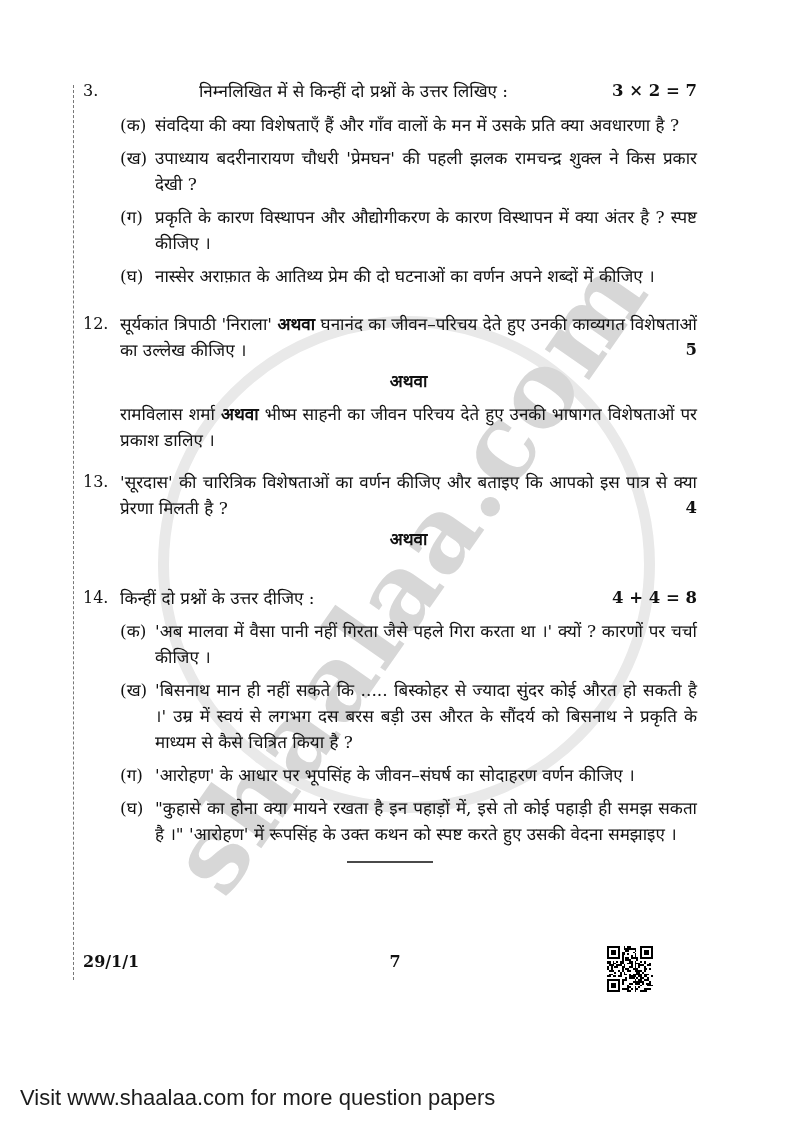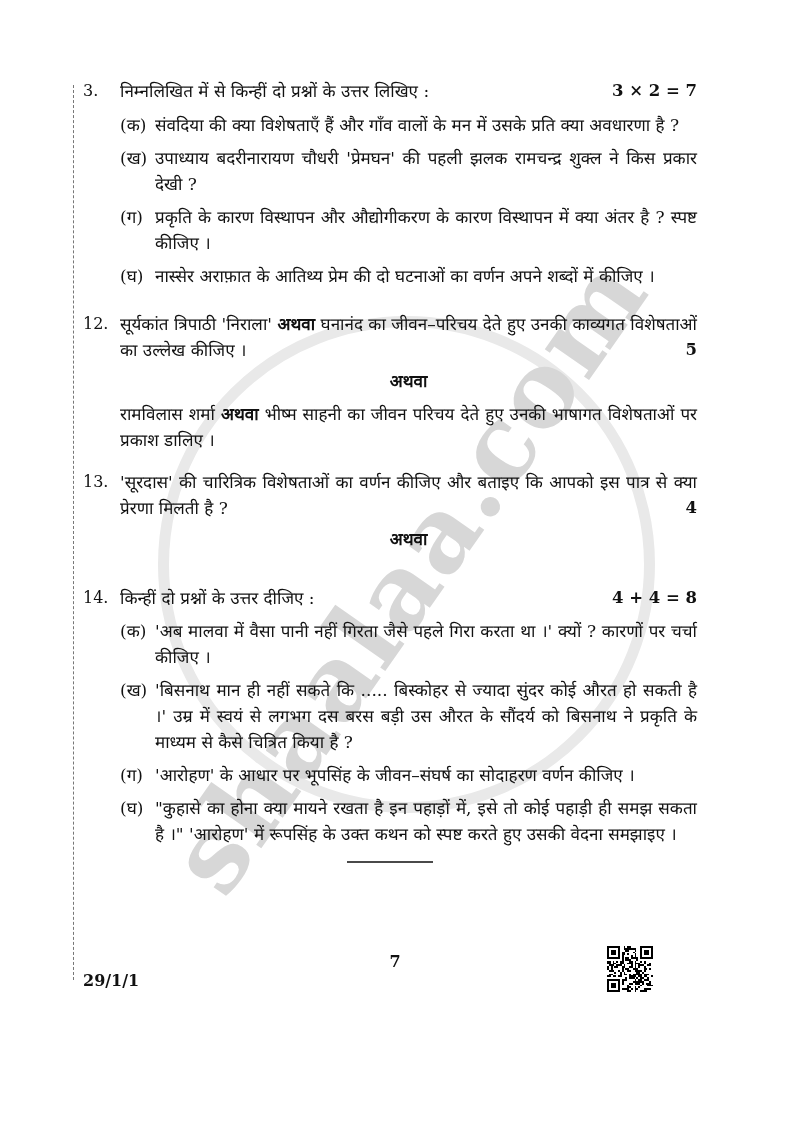--- a/index.html
+++ b/index.html
@@ -27,28 +27,28 @@
   .q-num { font-size:16px; }
   .q-marks { position:absolute; right:0; top:0; font-weight:bold; font-size:16.5px; white-space:nowrap; }
   .q-marks.bottom { top:auto; bottom:0; }
   .q-text { text-align:justify; }
   .q-intro { padding-right:110px; }
 
   .part { display:grid; grid-template-columns:35px 1fr; margin-top:7px; }
   .part .q-text { text-align:justify; }
 
   .m-t22 { margin-top:22px; } .m-t24 { margin-top:16px; } .m-t26 { margin-top:26px; }
-  .mb8 { margin-bottom:8px; } .mb6 { }
+  .mb8 { margin-bottom:8px;text-align:center; } .mb6 { }
 
   .or-label { text-align:center; font-weight:bold; margin:5px 0 7px 0; }
   .alt-wrap { position:relative; }
 
   .end-divider { width:86px; margin:14px auto 0 auto; border-top:2px solid #4a4a4a; }
 
-  .footer-code { position:absolute; left:83px; top:952px; font-weight:bold; font-size:16px; z-index:2;margin-top:19px; }
+  .footer-code { position:absolute; left:83px; top:952px; font-weight:bold; font-size:16px; z-index:2; }
   .footer-page { position:absolute; left:0; top:952px; width:790px; text-align:center;
                  font-weight:bold; font-size:16px; z-index:2; }
   .qr { position:absolute; left:607px; top:946px; width:46px; height:46px; z-index:2; }
   .qr svg { width:46px; height:46px; display:block; }
 
   .banner { position:absolute; left:20px; top:1085px; z-index:2;
             font-family:"Liberation Sans","DejaVu Sans",sans-serif;
             font-size:22px; color:#1c1c1c; }
 </style>
 </head>
@@ -351,14 +351,15 @@
         <rect x="11" y="24" width="1" height="1" fill="#000"></rect>
         <rect x="12" y="24" width="1" height="1" fill="#000"></rect>
         <rect x="15" y="24" width="1" height="1" fill="#000"></rect>
         <rect x="18" y="24" width="1" height="1" fill="#000"></rect>
         <rect x="19" y="24" width="1" height="1" fill="#000"></rect>
         <rect x="20" y="24" width="1" height="1" fill="#000"></rect>
         <rect x="21" y="24" width="1" height="1" fill="#000"></rect>
       </svg>
   </div>
 
+  <div class="banner">Visit www.shaalaa.com for more question papers</div>
 
 </div>
 
 </body></html>

